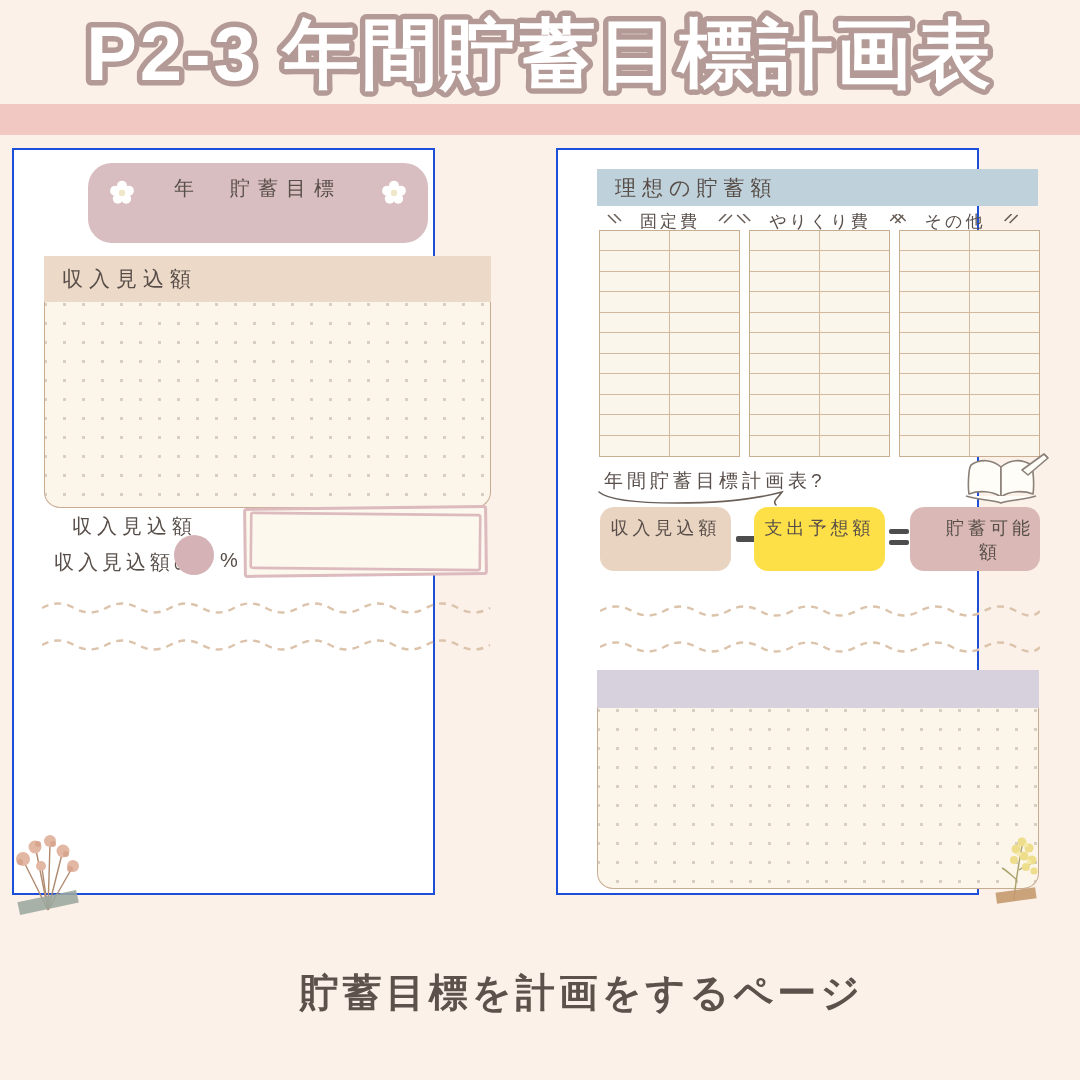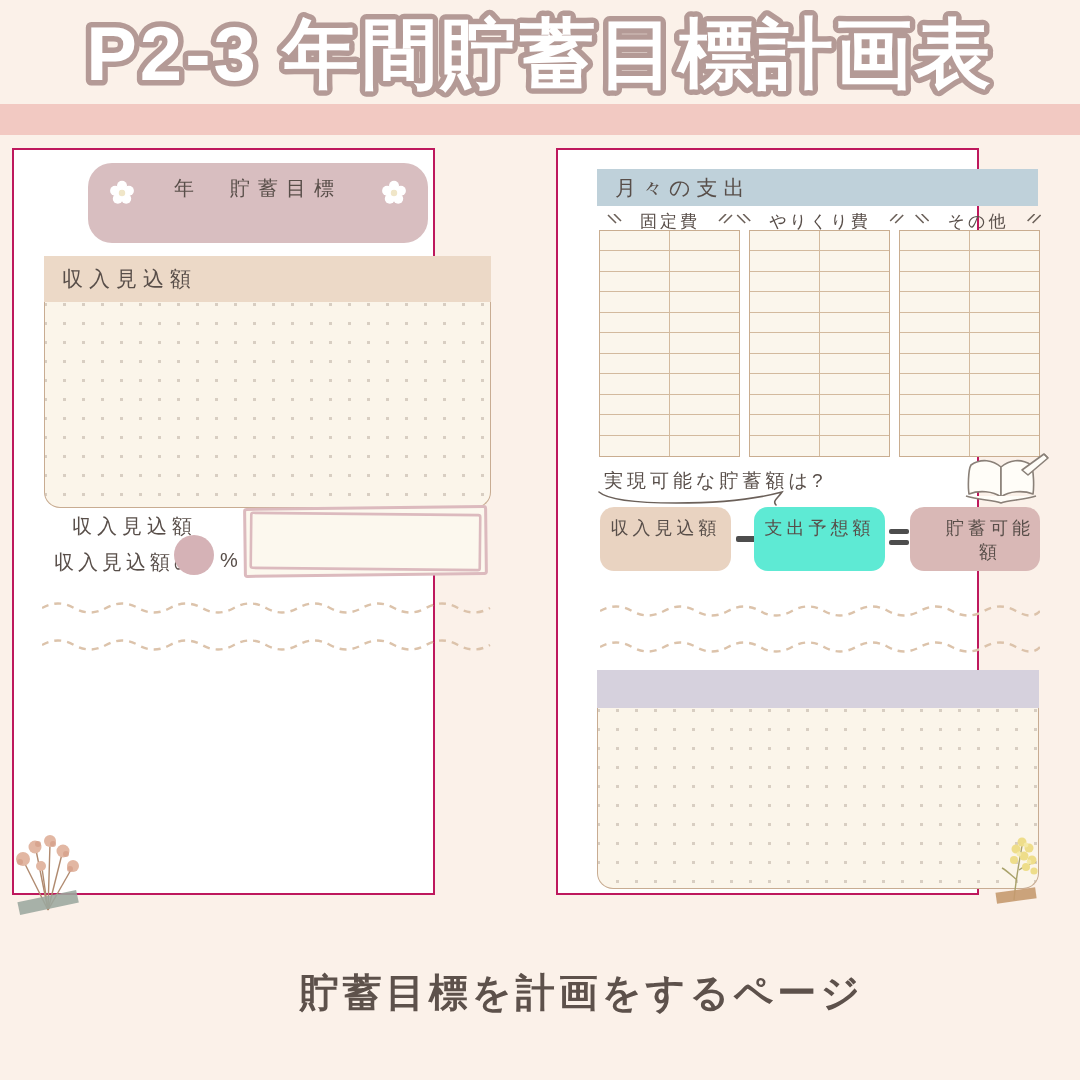--- a/index.html
+++ b/index.html
@@ -11,21 +11,21 @@
   }
   #canvas{position:relative;width:1080px;height:1080px;background:#fbf1e9;}
 
   
   .title-svg{position:absolute;left:0;top:2px;width:1080px;height:104px;}
   .pink-band{position:absolute;left:0;top:104px;width:1080px;height:31px;background:#f2c9c2;}
 
   
   .page{
     position:absolute;top:148px;width:423px;height:747px;
-    background:#ffffff;border:2px solid #be185d;box-sizing:border-box;
+    background:#ffffff;border:2px solid #1d4ed8;box-sizing:border-box;
   }
   #left-page{left:12px;}
   #right-page{left:556px;}
 
   .dotted{
     background-color:#fbf5ea;
     background-image:radial-gradient(circle,#d8cec2 1.7px,transparent 1.9px);
     background-size:19px 19px;background-position:10px 12px;
   }
 
@@ -95,21 +95,21 @@
 
   #savings-question{left:46px;top:318px;font-size:19px;letter-spacing:4px;}
   #question-underline{position:absolute;left:38px;top:338px;width:200px;height:20px;}
   #book-illustration{position:absolute;left:402px;top:300px;width:92px;height:60px;}
 
   .formula-box{
     position:absolute;top:357px;height:64px;border-radius:14px;box-sizing:border-box;
     color:#584e49;font-size:18px;letter-spacing:4px;text-align:center;padding-top:9px;
   }
   #formula-income{left:42px;width:131px;background:#e9d3c1;}
-  #formula-expense{left:196px;width:131px;background:#5eead4;}
+  #formula-expense{left:196px;width:131px;background:#fde047;}
   #formula-savings{left:352px;width:130px;background:#d9b8b6;padding-left:30px;}
   .op-bar{position:absolute;background:#4d4d4d;border-radius:2px;}
   #op-minus{left:178px;top:386px;width:22px;height:6px;}
   #op-equals-1{left:331px;top:379px;width:20px;height:5px;}
   #op-equals-2{left:331px;top:390px;width:20px;height:5px;}
 
   #memo-section{left:39px;top:520px;width:442px;}
   #memo-section .section-header{height:38px;background:#d6d1dd;}
   #memo-section .section-body{height:181px;}
 
@@ -212,21 +212,21 @@
           <circle cx="45" cy="16" r="3"></circle>
         <circle cx="58" cy="26" r="3"></circle>
           <circle cx="62" cy="41" r="3"></circle>
       </g>
       <rect x="10" y="68" width="60" height="13" fill="#9ba79e" opacity="0.88" transform="rotate(-12 40 74)"></rect>
     </svg>
   </div>
 
   <div class="page" id="right-page">
 
-    <div id="expense-header">月々の支出</div>
+    <div id="expense-header">理想の貯蓄額</div>
 
     <div class="col-label" style="left:112px;">
       <svg width="16" height="14" viewBox="0 0 16 14">
           <g stroke="#6b6059" stroke-width="1.6">
             <line x1="2" y1="1" x2="10" y2="9"></line>
             <line x1="8" y1="0" x2="15" y2="7"></line>
           </g>
         </svg>
       <span>固定費</span>
       <svg width="16" height="14" viewBox="0 0 16 14">
@@ -244,21 +244,21 @@
           </g>
         </svg>
       <span>やりくり費</span>
       <svg width="16" height="14" viewBox="0 0 16 14">
           <g stroke="#6b6059" stroke-width="1.6">
             <line x1="14" y1="1" x2="6" y2="9"></line>
             <line x1="8" y1="0" x2="1" y2="7"></line>
           </g>
         </svg>
     </div>
-    <div class="col-label" style="left:420px;justify-content:center;">
+    <div class="col-label" style="left:397px;justify-content:center;">
       <svg width="16" height="14" viewBox="0 0 16 14">
           <g stroke="#6b6059" stroke-width="1.6">
             <line x1="2" y1="1" x2="10" y2="9"></line>
             <line x1="8" y1="0" x2="15" y2="7"></line>
           </g>
         </svg>
       <span>その他</span>
       <svg width="16" height="14" viewBox="0 0 16 14">
           <g stroke="#6b6059" stroke-width="1.6">
             <line x1="14" y1="1" x2="6" y2="9"></line>
@@ -333,21 +333,21 @@
         <div class="cell"></div>
         <div class="cell"></div>
         <div class="cell"></div>
         <div class="cell"></div>
         <div class="cell"></div>
         <div class="cell"></div>
         <div class="cell"></div>
         <div class="cell"></div>
       </div>
 
-    <div class="hand-label" id="savings-question">実現可能な貯蓄額は?</div>
+    <div class="hand-label" id="savings-question">年間貯蓄目標計画表?</div>
     <svg id="question-underline" viewBox="0 0 200 20">
       <path d="M3,4 C12,12 45,15 80,15 C125,15 160,11 186,4 C182,10 176,13 180,17" fill="none" stroke="#6b6059" stroke-width="1.6" stroke-linecap="round"></path>
     </svg>
 
     <svg id="book-illustration" viewBox="0 0 92 60">
       <g stroke="#8a8078" stroke-width="1.6" fill="#fffdf8" stroke-linejoin="round">
         <path d="M9,44 C8,38 8,20 11,15 C21,8 33,10 41,17 L41,47 C33,41 19,40 9,44 Z"></path>
         <path d="M73,44 C74,38 74,20 71,15 C61,8 49,10 41,17 L41,47 C49,41 63,40 73,44 Z"></path>
         <path d="M6,46 C18,50 34,50 41,53 C48,50 64,50 76,46"></path>
         <path d="M62,20 L84,4 L88,8 L68,25 Z" fill="#fffdf8"></path>

